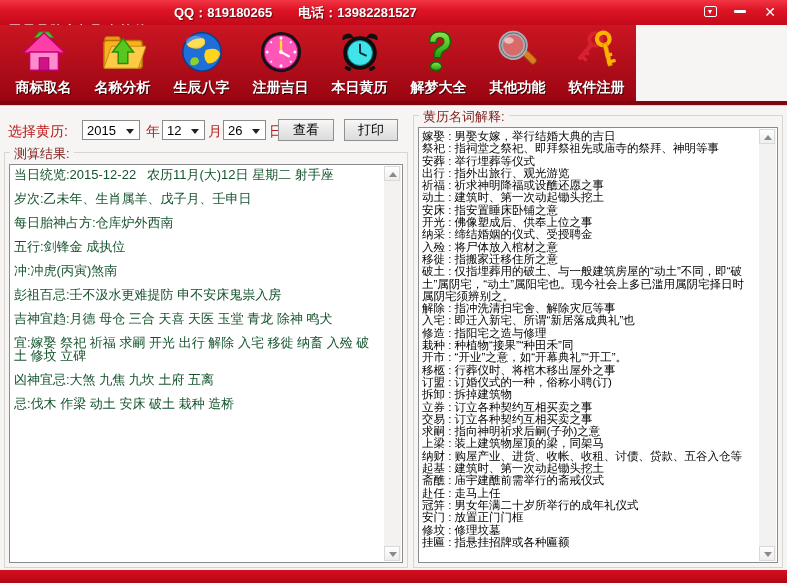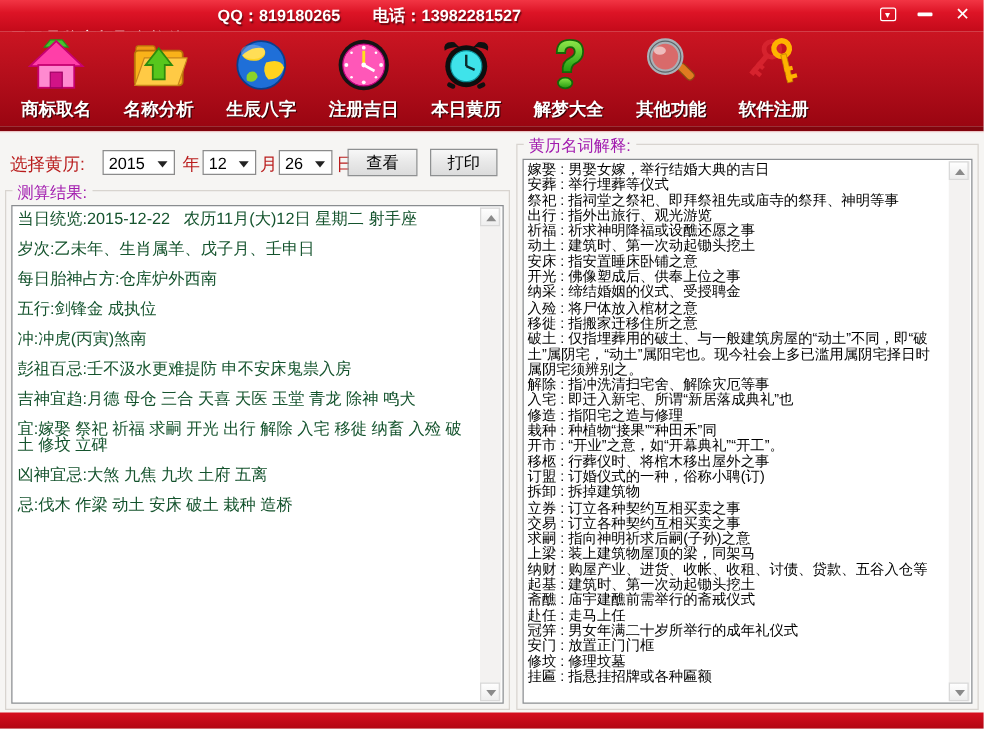--- a/index.html
+++ b/index.html
@@ -17,21 +17,21 @@
     text-shadow:1px 1px 1px rgba(0,0,0,.5); }
   .win-controls { position:absolute; right:6px; top:3px; display:flex; gap:8px; }
   .win-btn { width:22px; height:17px; display:flex; align-items:center; justify-content:center;
     color:#fff; font-size:12px; font-weight:bold; cursor:default; }
   .tray-glyph { width:13px; height:11px; border:1px solid #fff; border-radius:2px;
     display:flex; align-items:center; justify-content:center; font-size:8px; line-height:1; }
   .min-glyph { display:block; width:12px; height:3px; background:#fff; border-radius:1px; }
   .close-glyph { font-size:14px; font-weight:bold; }
 
   
-  .toolbar { position:absolute; left:0; top:25px; width:787px; height:76px;
+  .toolbar { position:absolute; left:0; top:25px; width:636px; height:76px;
     background:linear-gradient(180deg,#cb1522 0%,#b00d1a 55%,#9a0511 100%);
     display:flex; padding:2px 0 0 4px;text-align:center; }
   .tool-item { width:82px; height:74px; display:flex; flex-direction:column;
     align-items:center; justify-content:flex-start; cursor:pointer; }
   .tool-icon { width:50px; height:50px; display:flex; align-items:center; justify-content:center; }
   .tool-label { color:#fff; font-size:14px; font-weight:bold; margin-top:2px;
     text-shadow:1px 1px 0 rgba(0,0,0,.65); white-space:nowrap; }
   .toolbar-edge { position:absolute; left:0; top:101px; width:787px; height:4px; background:#82040d; }
   .toolbar-line { position:absolute; left:0; top:105px; width:787px; height:1px; background:#efc9c9; }
 
@@ -42,21 +42,21 @@
   .combo { position:absolute; height:20px; background:#fff; border:1px solid #8b8b8b;
     display:flex; align-items:center; font-size:13px; padding-left:4px; cursor:default; }
   .combo .arrow { position:absolute; right:5px; top:8px; width:0; height:0;
     border-left:4px solid transparent; border-right:4px solid transparent; border-top:5px solid #222; }
   .btn { position:absolute; height:22px; border:1px solid #8e9091; border-radius:0;
     background:linear-gradient(180deg,#f7f7f7 0%,#e8e8e8 50%,#dcdcdc 100%);
     font-size:13px; text-align:center; line-height:20px; cursor:pointer; }
 
   .groupbox { position:absolute; border:1px solid #d8d4cf; }
   .groupbox .legend { position:absolute; top:-8px; left:5px; background:#f6f5f3;
-    padding:0 4px; font-size:13px; color:#a21caf; }
+    padding:0 4px; font-size:13px; color:#7f1d1d; }
 
   .textbox { position:absolute; left:4px; right:4px; top:11px; bottom:4px;
     background:#fff; border:1px solid #898c8f; overflow:hidden; }
   .text-inner { position:absolute; left:4px; top:3px; right:22px; bottom:2px; overflow:hidden; }
 
   .result-line { font-size:13px; line-height:13px; margin-bottom:11px; white-space:pre-wrap; color:#14532d; }
   .glossary-entry { font-size:11.5px; line-height:12.3px; white-space:pre-wrap; color:#000; }
 
   
   .vscroll { position:absolute; top:1px; bottom:1px; right:1px; width:17px; background:#f3f2f1; }
@@ -265,22 +265,22 @@
             </span>
         </div>
       </div>
     </div>
 
     <div class="groupbox" style="left:413px; top:9px; width:370px; bottom:2px;">
       <span class="legend">黄历名词解释:</span>
       <div class="textbox">
         <div class="text-inner" style="top:2px; left:3px;">
             <div class="glossary-entry"><span>嫁娶</span><span> : </span><span>男娶女嫁，举行结婚大典的吉日</span></div>
+            <div class="glossary-entry"><span>祭祀</span><span> : </span><span>指祠堂之祭祀、即拜祭祖先或庙寺的祭拜、神明等事</span></div>
             <div class="glossary-entry"><span>安葬</span><span> : </span><span>举行埋葬等仪式</span></div>
-            <div class="glossary-entry"><span>祭祀</span><span> : </span><span>指祠堂之祭祀、即拜祭祖先或庙寺的祭拜、神明等事</span></div>
             <div class="glossary-entry"><span>出行</span><span> : </span><span>指外出旅行、观光游览</span></div>
             <div class="glossary-entry"><span>祈福</span><span> : </span><span>祈求神明降福或设醮还愿之事</span></div>
             <div class="glossary-entry"><span>动土</span><span> : </span><span>建筑时、第一次动起锄头挖土</span></div>
             <div class="glossary-entry"><span>安床</span><span> : </span><span>指安置睡床卧铺之意</span></div>
             <div class="glossary-entry"><span>开光</span><span> : </span><span>佛像塑成后、供奉上位之事</span></div>
             <div class="glossary-entry"><span>纳采</span><span> : </span><span>缔结婚姻的仪式、受授聘金</span></div>
             <div class="glossary-entry"><span>入殓</span><span> : </span><span>将尸体放入棺材之意</span></div>
             <div class="glossary-entry"><span>移徙</span><span> : </span><span>指搬家迁移住所之意</span></div>
             <div class="glossary-entry"><span>破土</span><span> : </span><span>仅指埋葬用的破土、与一般建筑房屋的“动土”不同，即“破土”属阴宅，“动土”属阳宅也。现今社会上多已滥用属阴宅择日时属阴宅须辨别之。</span></div>
             <div class="glossary-entry"><span>解除</span><span> : </span><span>指冲洗清扫宅舍、解除灾厄等事</span></div>

